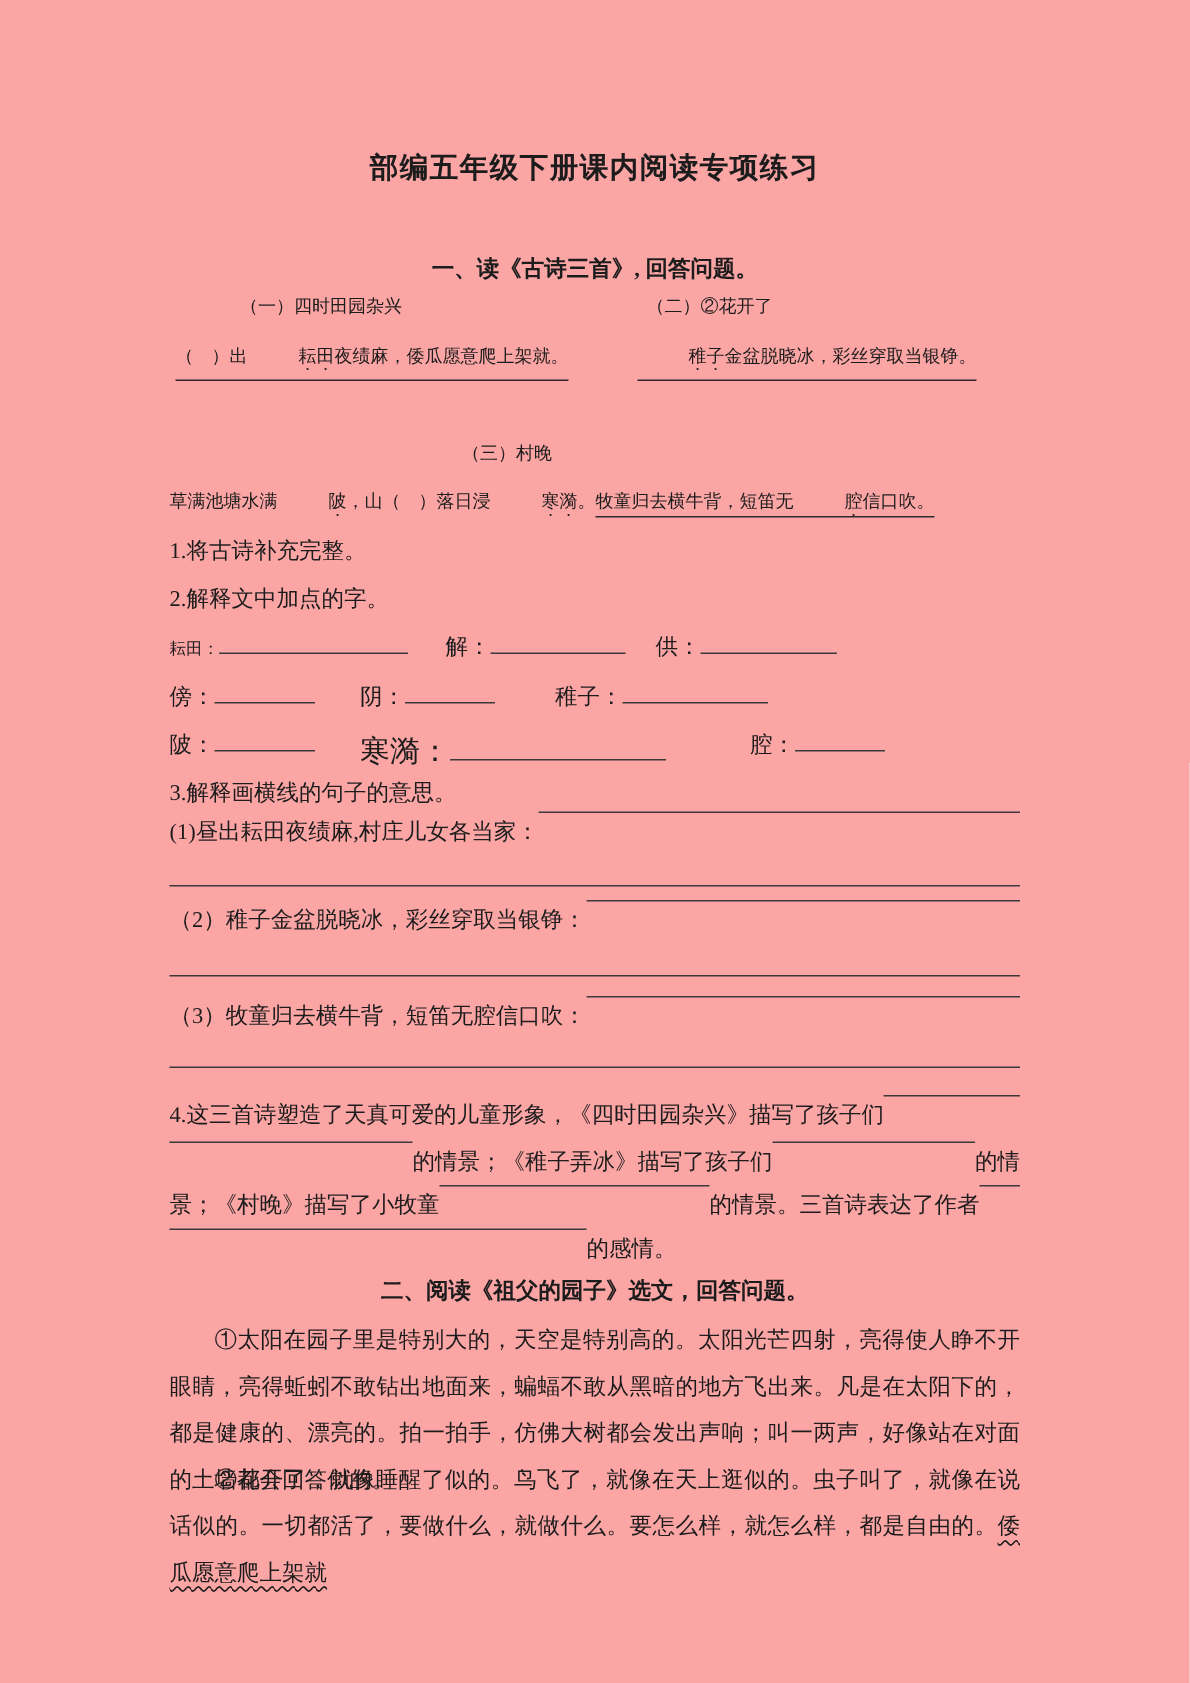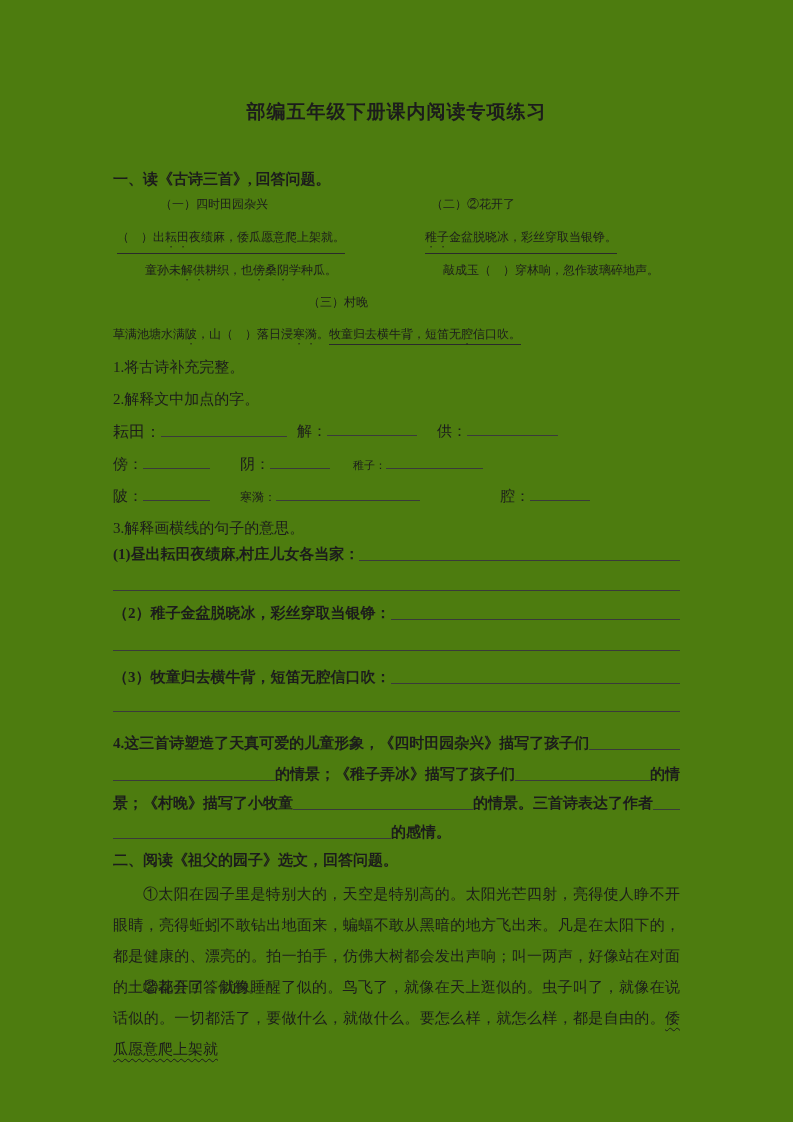--- a/index.html
+++ b/index.html
@@ -1,50 +1,51 @@
 <!DOCTYPE html>
 <html><head>
 <meta charset="utf-8">
 <style>
   html,body{margin:0;padding:0;background:#e8e8e8;}
   .page{
     position:relative;
     width:793px;height:1122px;
     margin:0 auto;
-    background:#4d7c0f;
+    background:#fca5a5;
     color:#1c1c1c;
     font-family:"Liberation Serif","DejaVu Serif",serif;
     overflow:hidden;
   }
   .title{
     position:absolute;top:99px;left:0;right:0;
     text-align:center;
     font-size:19px;font-weight:700;letter-spacing:1px;
   }
   .content{
     position:absolute;left:113px;top:0;width:567px;height:1122px;
     font-size:15px;
   }
   .b{position:absolute;left:0;right:0;}
-  .h2{font-weight:700;}
+  .h2{font-weight:700;text-align:center;}
   .abs{position:absolute;white-space:nowrap;font-size:12px;}
   .ul{border-bottom:1px solid #2a2a2a;padding-bottom:3px;}
   .dot{
     -webkit-text-emphasis:filled dot;
     -webkit-text-emphasis-position:under;
     text-emphasis:filled dot;
     text-emphasis-position:under right;
+    margin-left:34px;
   }
   .tl{white-space:nowrap;}
   .bl{
     display:inline-block;height:13px;
     border-bottom:1px solid #3a3a3a;
     vertical-align:baseline;
   }
-  .qflex{display:flex;align-items:flex-end;font-weight:bold;}
+  .qflex{display:flex;align-items:flex-start;}
   .qflex > span{white-space:nowrap;}
   .fill{flex:1;position:relative;min-width:10px;}
   .fill.fixed{flex:none;}
   .fill::after{
     content:"";position:absolute;left:0;right:0;bottom:3px;
     border-bottom:1px solid #3a3a3a;
   }
   .blankline{height:0;border-top:1px solid #3a3a3a;}
   .para{
     font-size:15px;line-height:31px;
@@ -75,55 +76,49 @@
 
     <div class="b" style="top:229px;height:33px">
       <span class="abs ul" style="left:4px">
         <span>（　）出</span><span class="dot">耘田</span><span>夜绩麻，倭瓜愿意爬上架就。</span>
       </span>
       <span class="abs ul" style="left:312px">
         <span class="dot">稚子</span><span>金盆脱晓冰，彩丝穿取当银铮。</span>
       </span>
     </div>
 
-    <div class="b" style="top:262px;height:33px">
-      <span class="abs" style="left:32px">
-        <span>童孙未</span><span class="dot">解供</span><span>耕织，也</span><span class="dot">傍</span><span>桑</span><span class="dot">阴</span><span>学种瓜。</span>
-      </span>
-      <span class="abs" style="left:330px">敲成玉（　）穿林响，忽作玻璃碎地声。</span>
-    </div>
 
     <div class="b" style="top:294px;height:33px">
       <span class="abs" style="left:195px">（三）村晚</span>
     </div>
 
     <div class="b" style="top:326px;height:33px">
       <span class="abs" style="left:0">
         <span>草满池塘水满</span><span class="dot">陂</span><span>，山（　）落日浸</span><span class="dot">寒漪</span><span>。</span><span class="ul"><span>牧童归去横牛背，短笛无</span><span class="dot">腔</span><span>信口吹。</span></span>
       </span>
     </div>
 
     <div class="b" style="top:358px">1.将古诗补充完整。</div>
     <div class="b" style="top:390px">2.解释文中加点的字。</div>
 
     <div class="b" style="top:422px;height:33px">
-      <span class="abs" style="left:0;font-size:16px"><span class="tl">耘田：</span><span class="bl" style="width:126px"></span></span>
+      <span class="abs" style="left:0;font-size:11px"><span class="tl">耘田：</span><span class="bl" style="width:126px"></span></span>
       <span class="abs" style="left:184px;font-size:15px"><span class="tl">解：</span><span class="bl" style="width:90px"></span></span>
       <span class="abs" style="left:324px;font-size:15px"><span class="tl">供：</span><span class="bl" style="width:91px"></span></span>
     </div>
 
     <div class="b" style="top:455px;height:33px">
       <span class="abs" style="left:0;font-size:15px"><span class="tl">傍：</span><span class="bl" style="width:67px"></span></span>
       <span class="abs" style="left:127px;font-size:15px"><span class="tl">阴：</span><span class="bl" style="width:60px"></span></span>
-      <span class="abs" style="left:240px;font-size:11px"><span class="tl">稚子：</span><span class="bl" style="width:97px"></span></span>
+      <span class="abs" style="left:257px;font-size:15px"><span class="tl">稚子：</span><span class="bl" style="width:97px"></span></span>
     </div>
 
     <div class="b" style="top:487px;height:33px">
       <span class="abs" style="left:0;font-size:15px"><span class="tl">陂：</span><span class="bl" style="width:67px"></span></span>
-      <span class="abs" style="left:127px;font-size:12px"><span class="tl">寒漪：</span><span class="bl" style="width:144px"></span></span>
+      <span class="abs" style="left:127px;font-size:20px"><span class="tl">寒漪：</span><span class="bl" style="width:144px"></span></span>
       <span class="abs" style="left:387px;font-size:15px"><span class="tl">腔：</span><span class="bl" style="width:60px"></span></span>
     </div>
 
     <div class="b" style="top:519px">3.解释画横线的句子的意思。</div>
 
     <div class="b qflex" style="top:545px">
       <span>(1)昼出耘田夜绩麻,村庄儿女各当家：</span>
       <span class="fill"></span>
     </div>
     <div class="b blankline" style="top:590px"></div>

